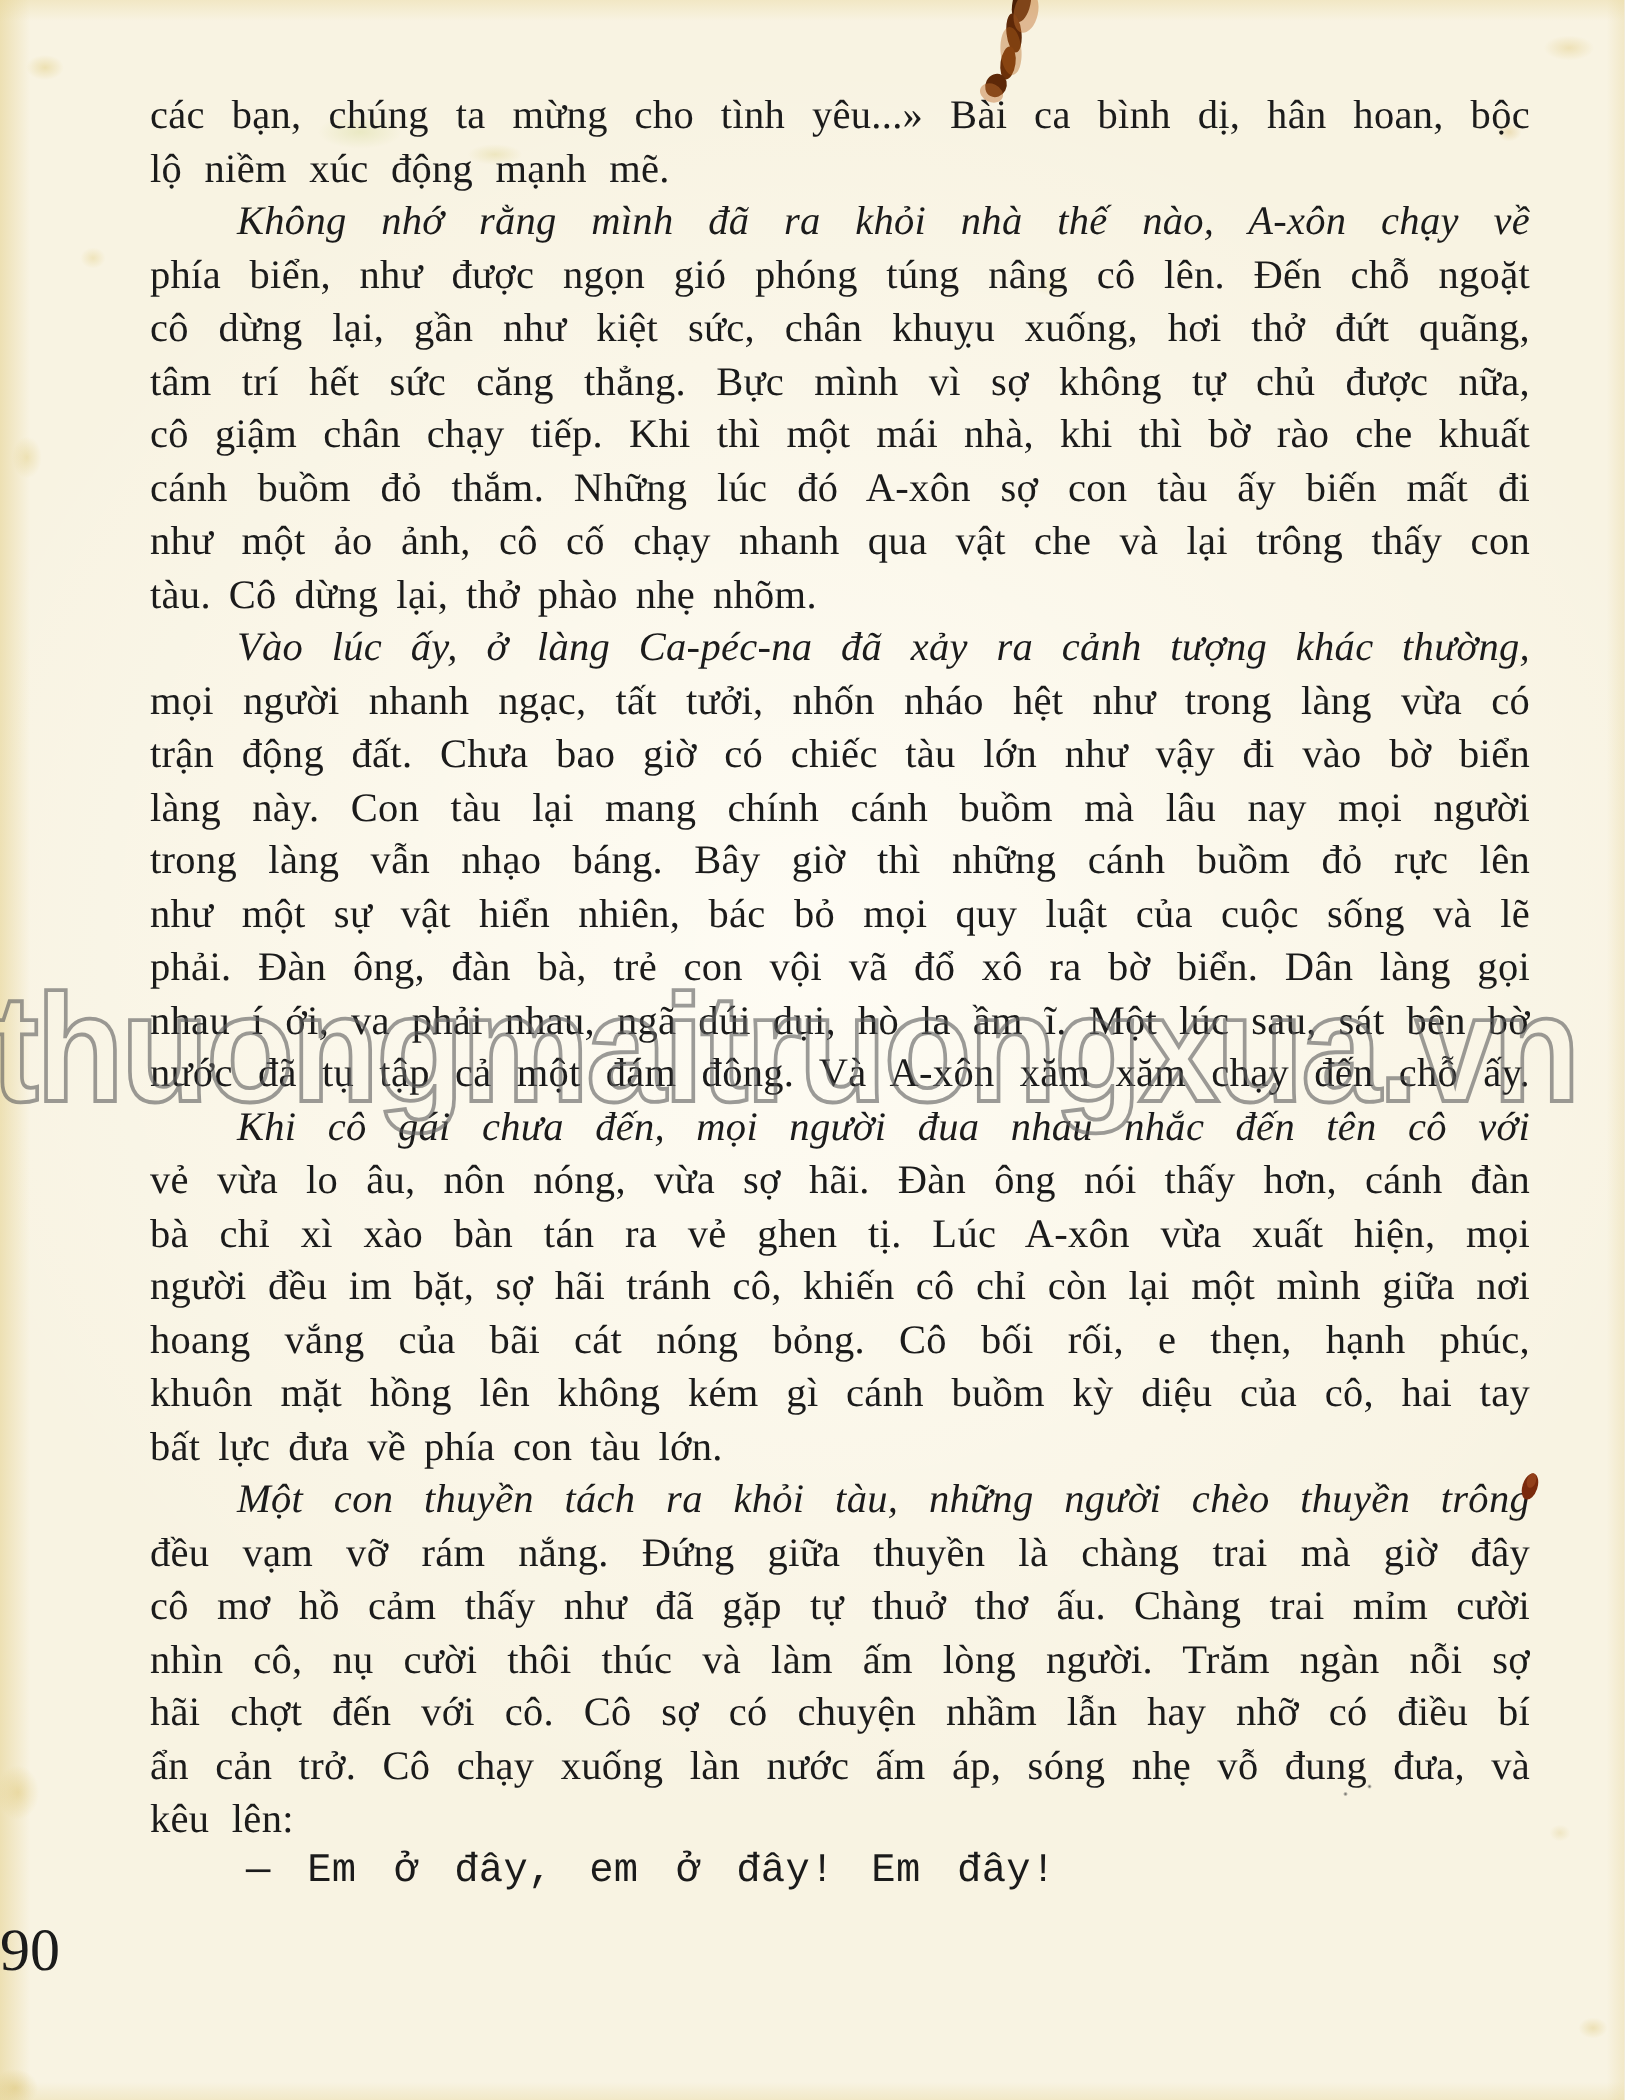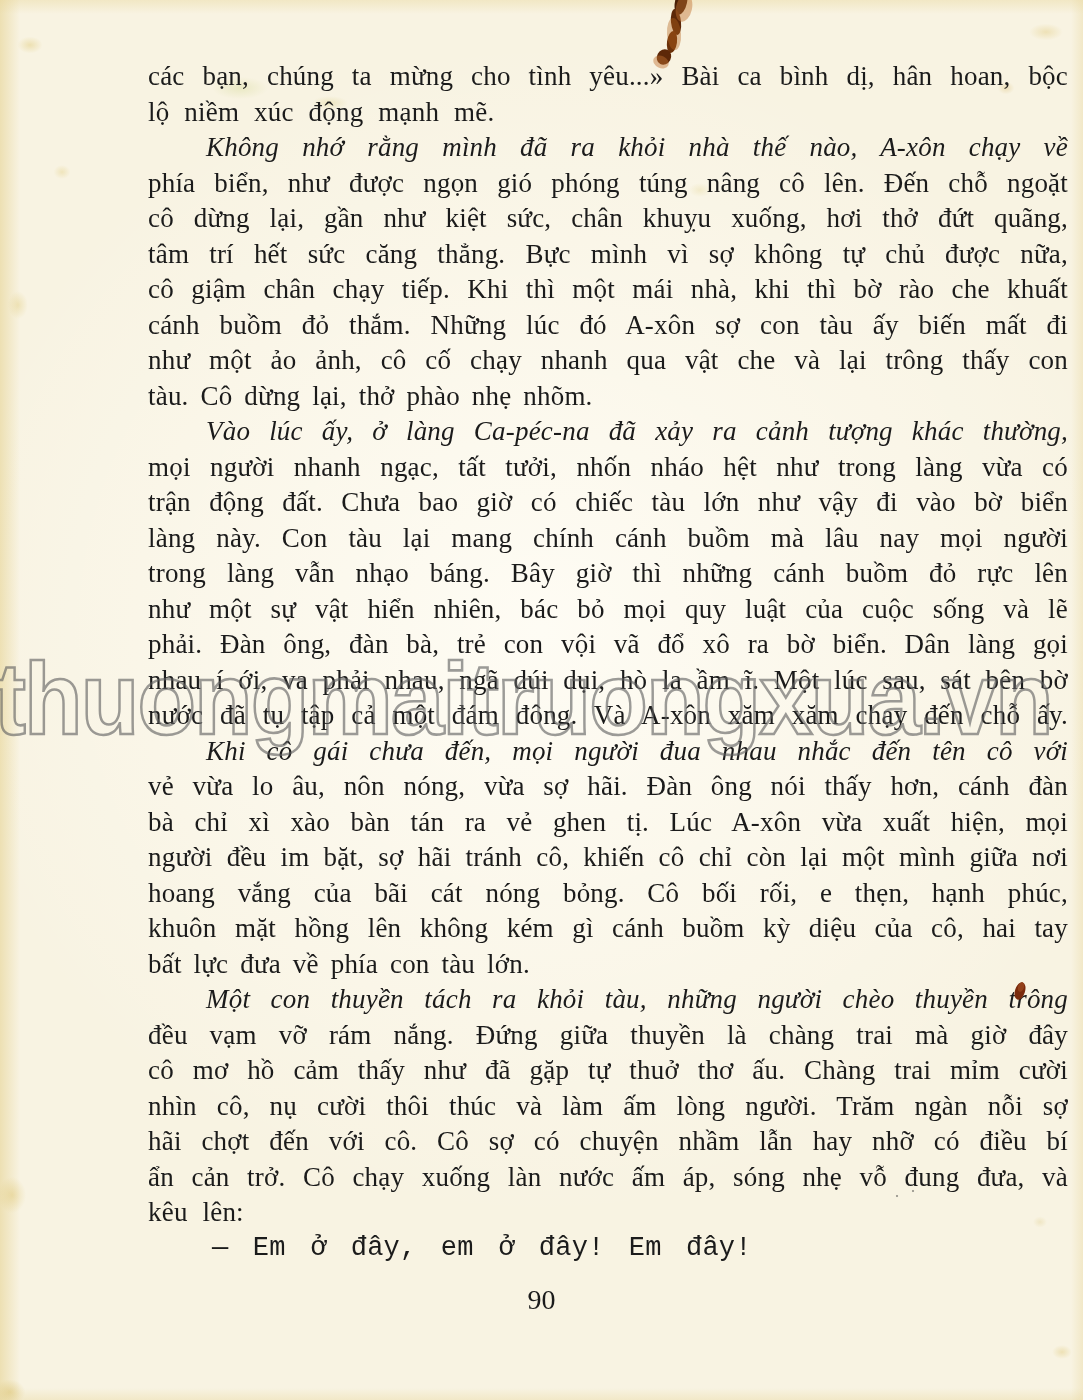--- a/index.html
+++ b/index.html
@@ -42,35 +42,34 @@
     radial-gradient(ellipse 20px 26px at 12px 1195px, rgba(224,200,120,0.5),  rgba(224,200,120,0) 70%),
     radial-gradient(ellipse 22px 18px at 10px 1392px, rgba(220,196,116,0.55), rgba(220,196,116,0) 70%),
     radial-gradient(ellipse 14px 10px at 1062px 1352px,rgba(226,206,136,0.5), rgba(226,206,136,0) 70%),
     radial-gradient(ellipse 10px 8px at 1040px 1222px,rgba(226,210,150,0.4),  rgba(226,210,150,0) 70%);}
   
   .textblock{
     position:absolute;left:100px;top:59px;width:920px;z-index:3;
     color:var(--c-ink);
     font-size:27px;
     letter-spacing:0.2px;
-    margin-left:48px;
   }
   .ln{
     display:block;height:35.5px;line-height:35.5px;overflow:hidden;
     text-align:justify;text-align-last:justify;
     white-space:normal;
   }
   .ln.first{padding-left:58px;font-style:italic;}
   .ln.end{text-align-last:left;word-spacing:5px;}
   .ln.wide{word-spacing:8px;}
   .ln.dialog{padding-left:64px;font-family:Liberation Mono, monospace;}
   .pagenum{
     position:absolute;left:0;right:0;top:1283px;z-index:3;
-    text-align:center;color:var(--c-ink);
-    font-size:28px;line-height:34px;
+    text-align:left;color:var(--c-ink);
+    font-size:40px;line-height:34px;
   }
   
   .watermark{
     position:absolute;left:-6px;top:640px;z-index:6;
     font-family:"Liberation Sans", sans-serif;
     font-weight:bold;font-size:102px;line-height:118px;
     letter-spacing:-2px;white-space:nowrap;
     transform:scaleX(0.94);transform-origin:left center;
     color:transparent;
     -webkit-text-stroke:2.6px rgba(96,96,96,0.62);

